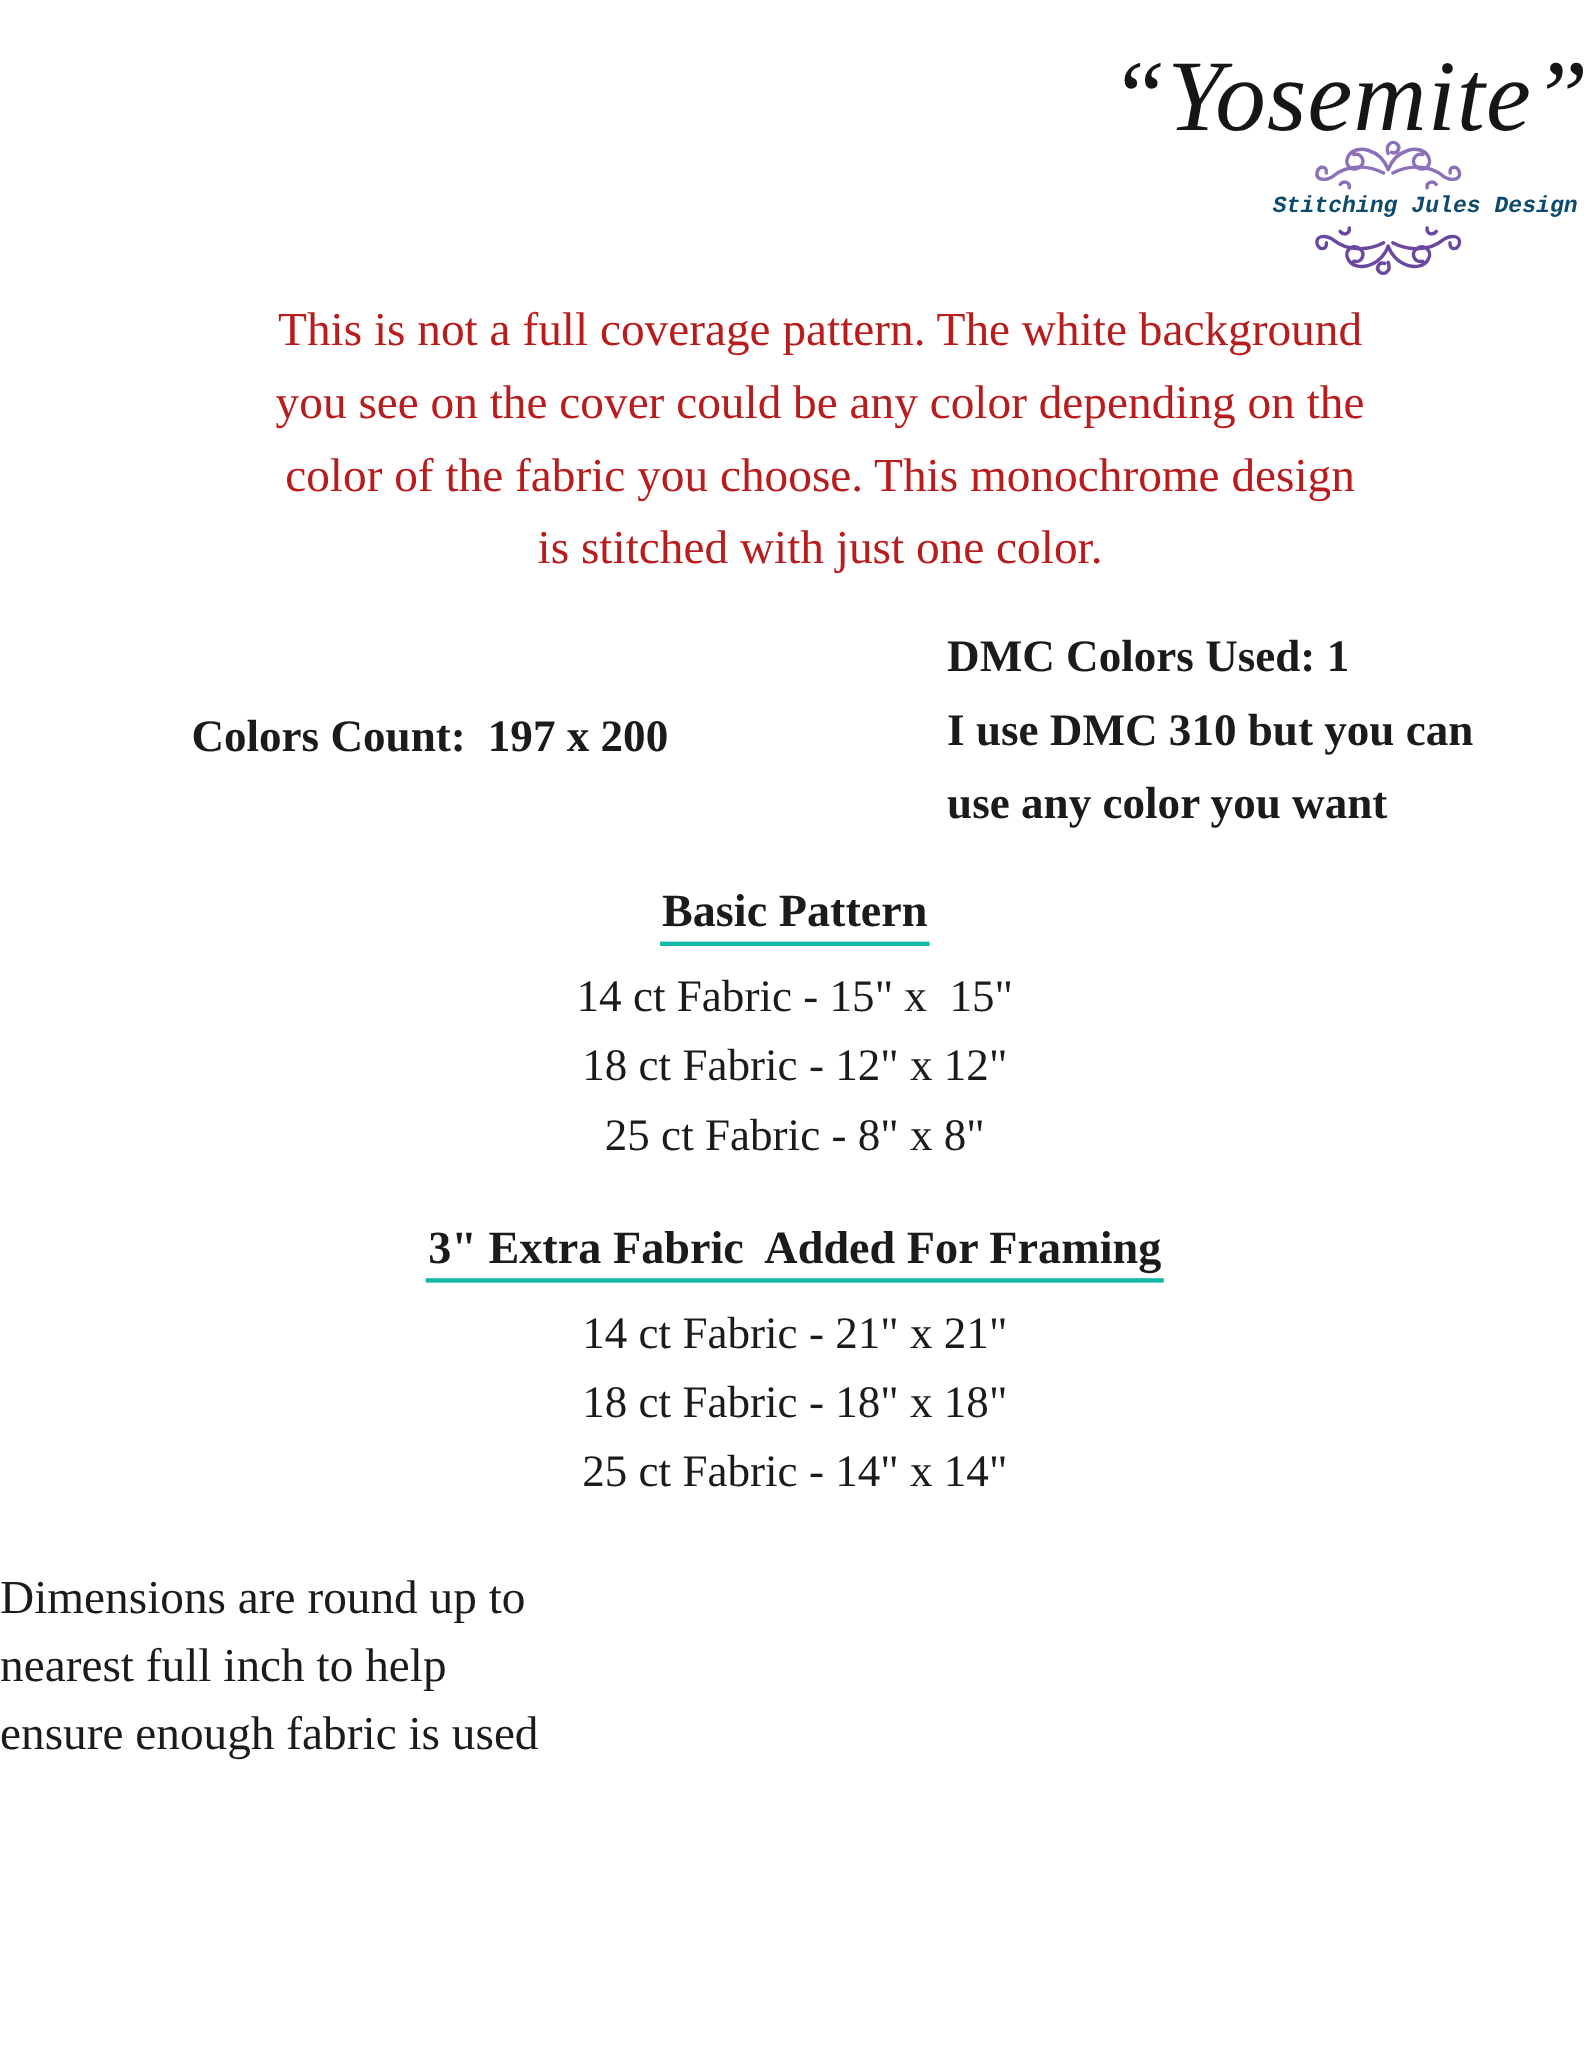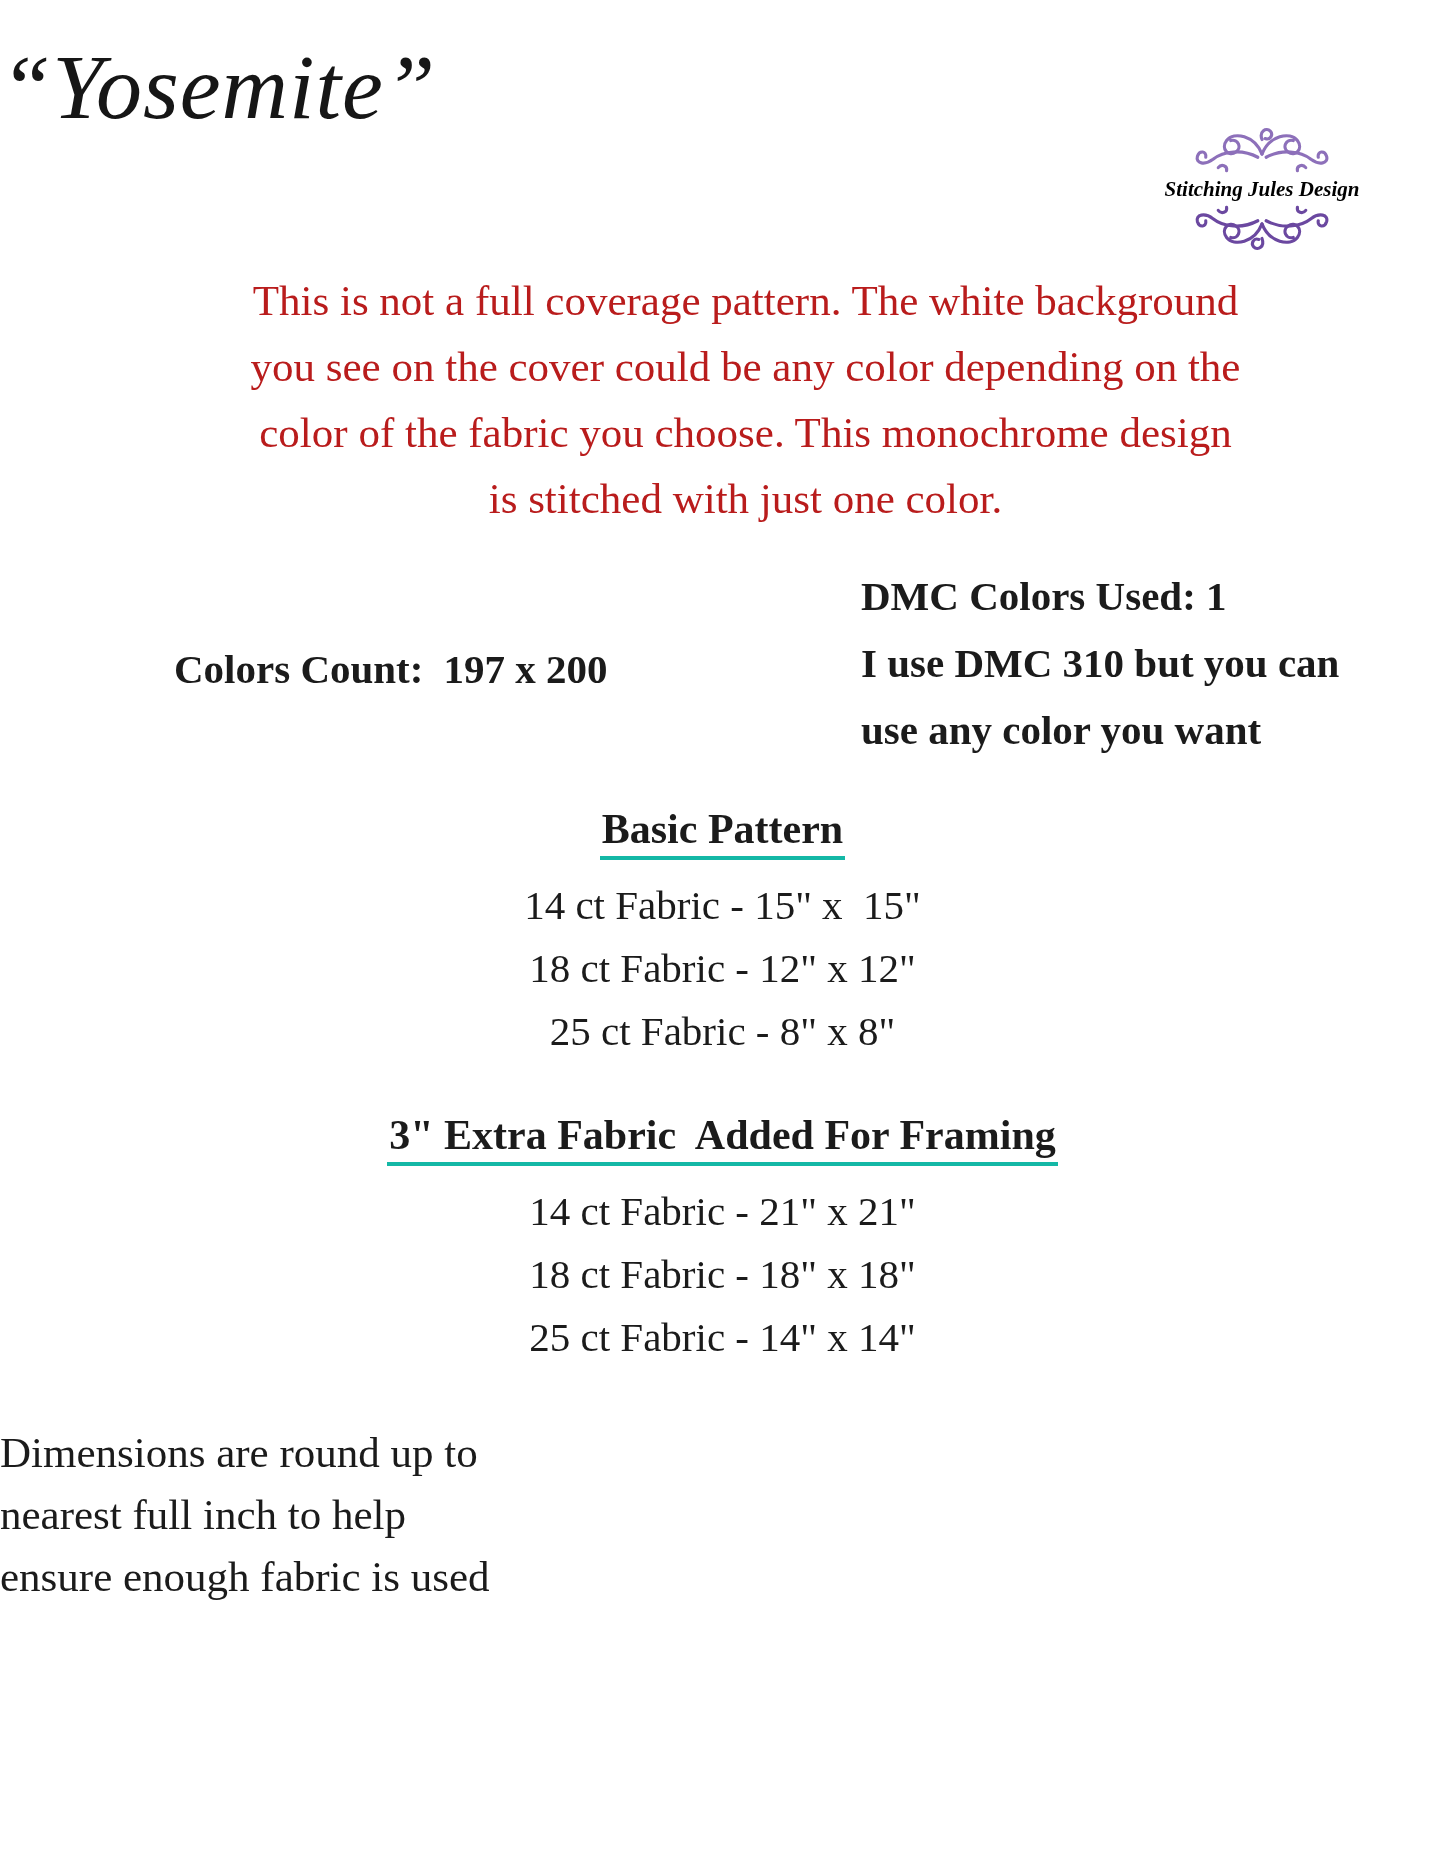--- a/index.html
+++ b/index.html
@@ -9,42 +9,42 @@
     height: 1871px;
     background: #ffffff;
     font-family: "Liberation Serif", serif;
     color: #1b1b1b;
     overflow: hidden;
   }
   .title {
     position: absolute;
     top: 10px; left: 0;
     width: 100%;
-    text-align: left;
+    text-align: right;
     font-family: "Liberation Serif", serif;
     font-style: italic;
     font-weight: 500;
     font-size: 92px;
     line-height: 155px;
     color: #161616;
     letter-spacing: 1px;
   }
   .logo {
     position: absolute;
     top: 126px; right: 78px;
     width: 210px;
     text-align: center;
   }
   .logo-text {
-    font-family: Liberation Serif, serif;
+    font-family: Liberation Mono, monospace;
     font-style: italic;
     font-weight: 700;
     font-size: 21px;
     line-height: 26px;
-    color: #000000;
+    color: #0c4a6e;
     white-space: nowrap;
   }
   .flourish { display: block; margin: 0 auto; }
   .intro {
     position: absolute;
     top: 268px; left: 0;
     width: 100%;
     text-align: center;
     font-size: 43px;
     line-height: 66px;

